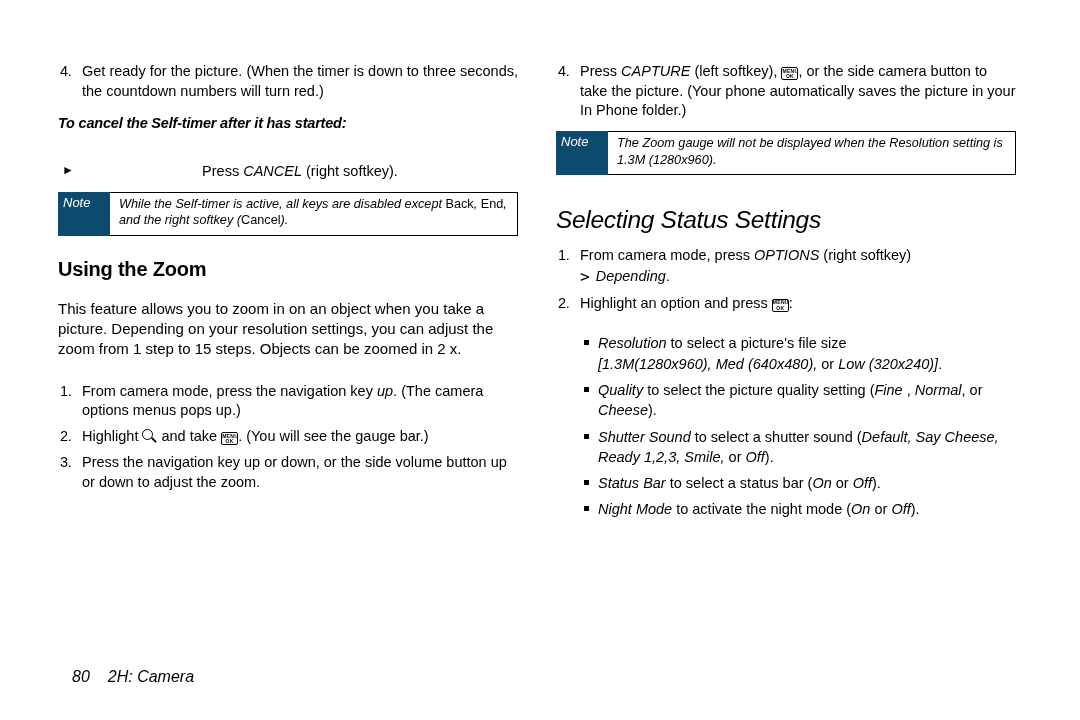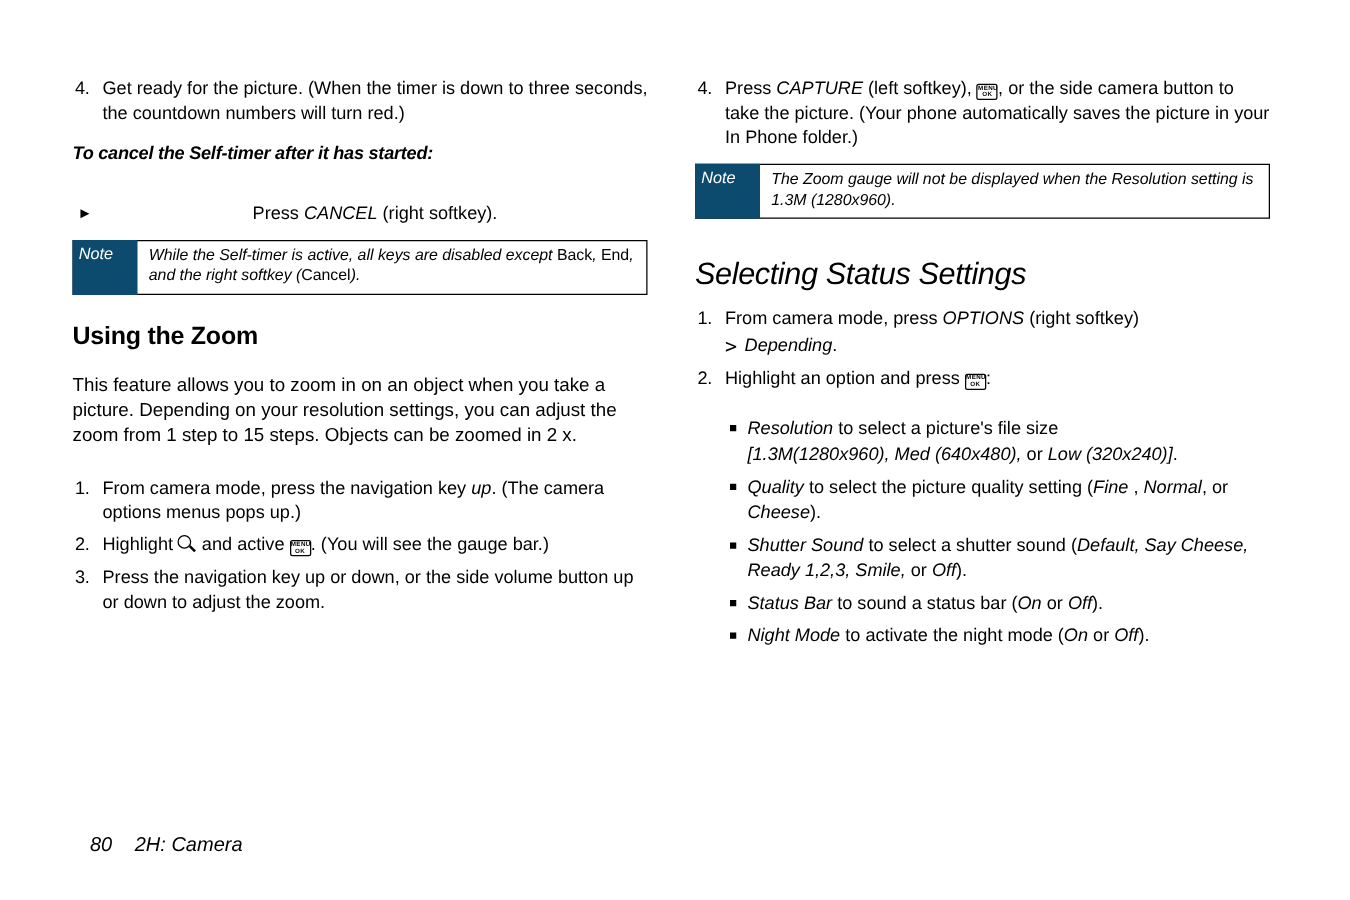--- a/index.html
+++ b/index.html
@@ -204,21 +204,21 @@
     <div class="para">This feature allows you to zoom in on an object when you take a picture. Depending on your resolution settings, you can adjust the zoom from 1 step to 15 steps. Objects can be zoomed in 2 x.</div>
 
     <div class="ol-block">
       <ol>
         <li>
           <span class="num">1.</span>
           <span>From camera mode, press the navigation key </span><span class="bi">up</span><span>. (The camera options menus pops up.)</span>
         </li>
         <li>
           <span class="num">2.</span>
-          <span>Highlight </span><span class="zoom-icon"></span><span> and active </span><span class="key-icon">MENU
+          <span>Highlight </span><span class="zoom-icon"></span><span> and take </span><span class="key-icon">MENU
 OK</span><span>. (You will see the gauge bar.)</span>
         </li>
         <li>
           <span class="num">3.</span>
           <span>Press the navigation key up or down, or the side volume button up or down to adjust the zoom.</span>
         </li>
       </ol>
     </div>
   </div>
 
@@ -255,21 +255,21 @@
             <li>
               <span class="bi">Resolution</span><span> to select a picture's file size </span><br><span class="bi">[1.3M(1280x960), Med (640x480),</span><span> or </span><span class="bi">Low (320x240)]</span><span>.</span>
             </li>
             <li>
               <span class="bi">Quality</span><span> to select the picture quality setting (</span><span class="bi">Fine </span><span>, </span><span class="bi">Normal</span><span>, or </span><span class="bi">Cheese</span><span>).</span>
             </li>
             <li>
               <span class="bi">Shutter Sound</span><span> to select a shutter sound (</span><span class="bi">Default, Say Cheese, Ready 1,2,3, Smile,</span><span> or </span><span class="bi">Off</span><span>).</span>
             </li>
             <li>
-              <span class="bi">Status Bar</span><span> to sound a status bar (</span><span class="bi">On</span><span> or </span><span class="bi">Off</span><span>).</span>
+              <span class="bi">Status Bar</span><span> to select a status bar (</span><span class="bi">On</span><span> or </span><span class="bi">Off</span><span>).</span>
             </li>
             <li>
               <span class="bi">Night Mode</span><span> to activate the night mode (</span><span class="bi">On</span><span> or </span><span class="bi">Off</span><span>).</span>
             </li>
           </ul>
         </li>
       </ol>
     </div>
   </div>
 </div>

